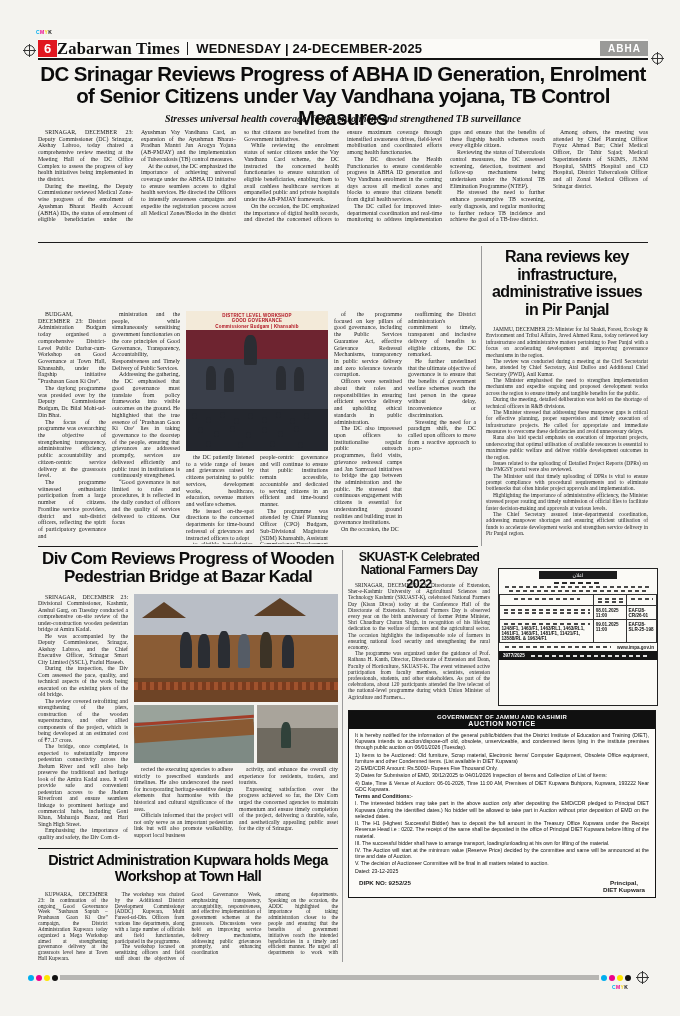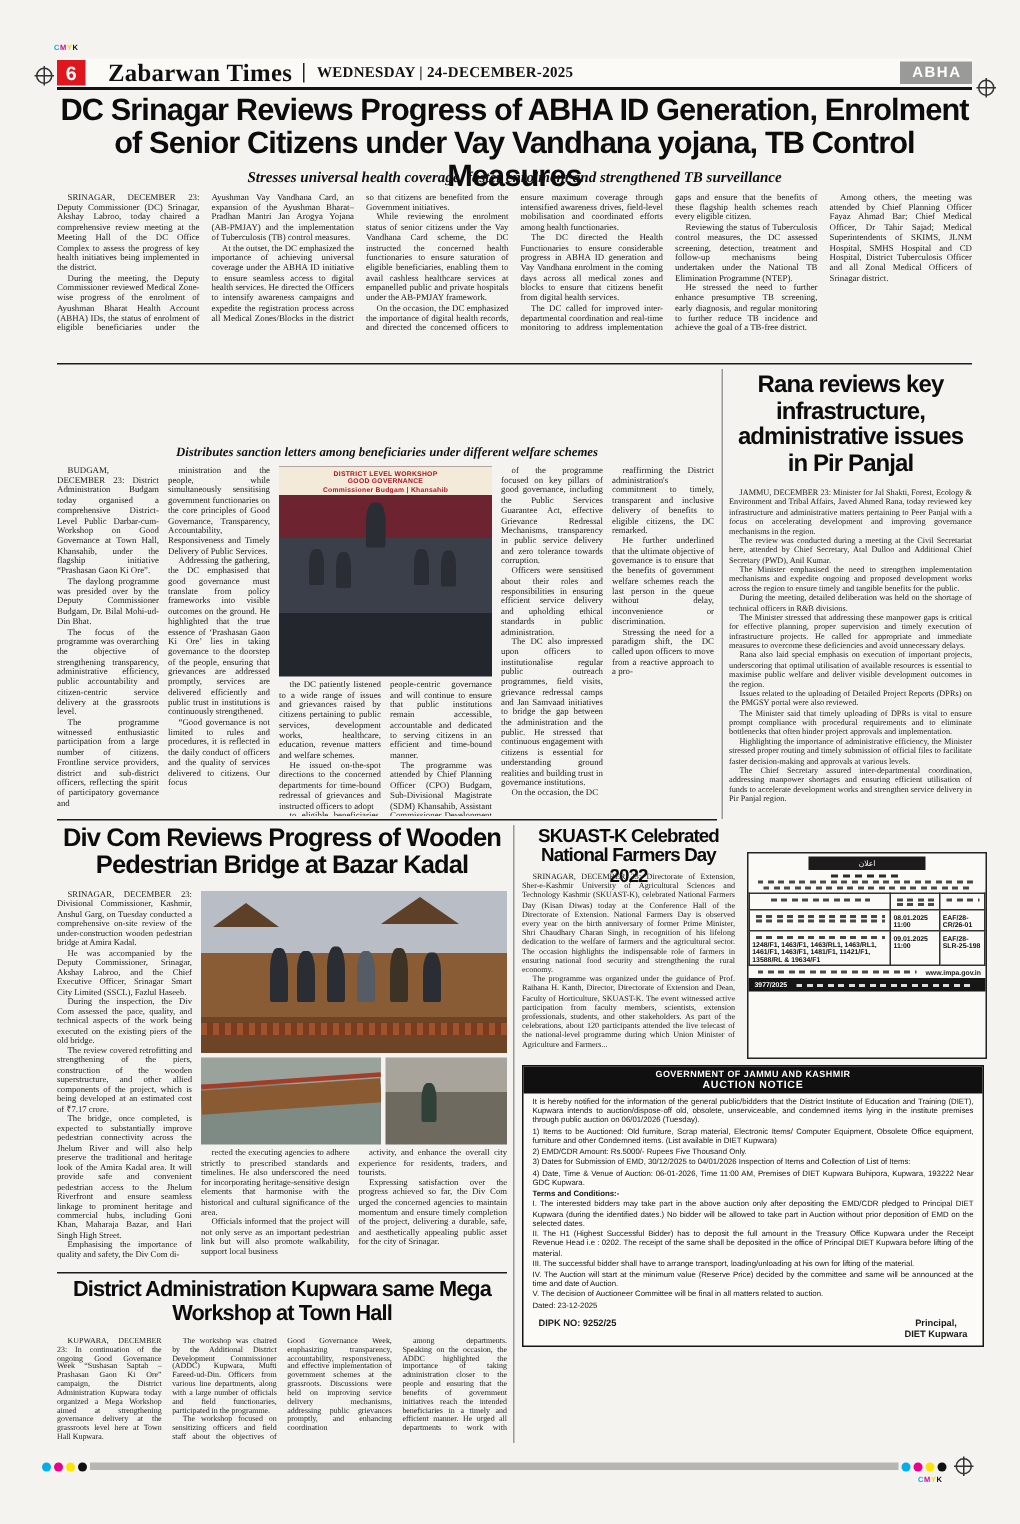--- a/index.html
+++ b/index.html
@@ -5,23 +5,23 @@
   html,body{margin:0;padding:0;background:#e8e7e3;}
   #page{position:relative;width:680px;height:1016px;background:#f4f3ef;overflow:hidden;
         font-family:"Liberation Serif",serif;color:#1b1b1b;}
   .abs{position:absolute;}
   
   .masthead{left:38px;top:39px;width:610px;height:19px;border-bottom:2px solid #141414;
             display:flex;align-items:center;background:#fbfaf7;}
   .pageno{width:19px;height:17px;background:#e0161f;color:#fff;font-family:"Liberation Sans",sans-serif;
           font-weight:bold;font-size:13px;display:flex;align-items:center;justify-content:center;}
   .mast-title{font-family:"Liberation Serif",serif;font-weight:bold;font-size:16.5px;color:#111;
-              margin-left:15px;letter-spacing:.2px;white-space:nowrap;}
+              margin-left:0;letter-spacing:.2px;white-space:nowrap;}
   .mast-sep{width:1.5px;height:13px;background:#222;margin:0 8px 0 7px;}
-  .mast-date{font-family:Liberation Serif, serif;font-weight:bold;font-size:10px;color:#111;letter-spacing:.2px;}
+  .mast-date{font-family:Liberation Sans, sans-serif;font-weight:bold;font-size:13px;color:#111;letter-spacing:.2px;}
   .news-box{margin-left:auto;background:#9a9a98;color:#fff;font-family:"Liberation Sans",sans-serif;
             font-weight:bold;font-size:10px;letter-spacing:1px;padding:2px 7px 2px 8px;}
   .cmyk-label{font-family:"Liberation Sans",sans-serif;font-weight:bold;font-size:5px;letter-spacing:.4px;}
   .c-c{color:#00aeef}.c-m{color:#ec008c}.c-y{color:#f7d417}.c-k{color:#111}
   .regmark{width:9px;height:9px;border:1px solid #333;border-radius:50%;position:relative;}
   .regmark:before,.regmark:after{content:"";position:absolute;background:#333;}
   .regmark:before{left:50%;top:-2px;bottom:-2px;width:1px;margin-left:-.5px;}
   .regmark:after{top:50%;left:-2px;right:-2px;height:1px;margin-top:-.5px;}
   
   .hrule{position:absolute;background:#1c1c1c;height:1px;}
@@ -93,21 +93,20 @@
       <p>While reviewing the enrolment status of senior citizens under the Vay Vandhana Card scheme, the DC instructed the concerned health functionaries to ensure saturation of eligible beneficiaries, enabling them to avail cashless healthcare services at empanelled public and private hospitals under the AB-PMJAY framework.</p>
       <p>On the occasion, the DC emphasized the importance of digital health records, and directed the concerned officers to ensure maximum coverage through intensified awareness drives, field-level mobilisation and coordinated efforts among health functionaries.</p>
       <p>The DC directed the Health Functionaries to ensure considerable progress in ABHA ID generation and Vay Vandhana enrolment in the coming days across all medical zones and blocks to ensure that citizens benefit from digital health services.</p>
       <p>The DC called for improved inter-departmental coordination and real-time monitoring to address implementation gaps and ensure that the benefits of these flagship health schemes reach every eligible citizen.</p>
       <p>Reviewing the status of Tuberculosis control measures, the DC assessed screening, detection, treatment and follow-up mechanisms being undertaken under the National TB Elimination Programme (NTEP).</p>
       <p>He stressed the need to further enhance presumptive TB screening, early diagnosis, and regular monitoring to further reduce TB incidence and achieve the goal of a TB-free district.</p>
       <p>Among others, the meeting was attended by Chief Planning Officer Fayaz Ahmad Bar; Chief Medical Officer, Dr Tahir Sajad; Medical Superintendents of SKIMS, JLNM Hospital, SMHS Hospital and CD Hospital, District Tuberculosis Officer and all Zonal Medical Officers of Srinagar district.</p>
     </div>
   <div class="hrule" style="left:38px;top:242px;width:610px;"></div>
 
-  <div class="abs subhead" style="left:38px;top:296px;width:440px;font-size:8.5px;">Distributes sanction letters among beneficiaries under different welfare schemes</div>
   <div class="abs" style="left:38px;top:311px;width:440px;height:233px;display:flex;gap:6px;">
     <div class="body-text" style="width:68px;font-size:5.9px;">
         <p>BUDGAM, DECEMBER 23: District Administration Budgam today organised a comprehensive District-Level Public Darbar-cum-Workshop on Good Governance at Town Hall, Khansahib, under the flagship initiative “Prashasan Gaon Ki Ore”.</p>
         <p>The daylong programme was presided over by the Deputy Commissioner Budgam, Dr. Bilal Mohi-ud-Din Bhat.</p>
         <p>The focus of the programme was overarching the objective of strengthening transparency, administrative efficiency, public accountability and citizen-centric service delivery at the grassroots level.</p>
         <p>The programme witnessed enthusiastic participation from a large number of citizens. Frontline service providers, district and sub-district officers, reflecting the spirit of participatory governance and</p>
       </div>
     <div class="body-text" style="width:68px;font-size:5.9px;">
         <p>ministration and the people, while simultaneously sensitising government functionaries on the core principles of Good Governance, Transparency, Accountability, Responsiveness and Timely Delivery of Public Services.</p>
         <p>Addressing the gathering, the DC emphasised that good governance must translate from policy frameworks into visible outcomes on the ground. He highlighted that the true essence of ‘Prashasan Gaon Ki Ore’ lies in taking governance to the doorstep of the people, ensuring that grievances are addressed promptly, services are delivered efficiently and public trust in institutions is continuously strengthened.</p>
@@ -300,21 +299,21 @@
           <p>V.     The decision of Auctioneer Committee will be final in all matters related to auction.</p>
         </div>
       <p>Dated: 23-12-2025</p>
     </div>
     <div class="notice-foot">
       <span>DIPK NO: 9252/25</span>
       <span style="text-align:center;"><span>Principal,</span><br><span>DIET Kupwara</span></span>
     </div>
   </div>
 
-  <div class="abs headline" style="left:38px;top:853px;width:300px;font-size:14.5px;">District Administration Kupwara same Mega Workshop at Town Hall</div>
+  <div class="abs headline" style="left:38px;top:853px;width:300px;font-size:14.5px;">District Administration Kupwara holds Mega Workshop at Town Hall</div>
   <div class="abs body-text cols4" style="left:38px;top:892px;width:300px;height:70px;font-size:5.3px;line-height:1.1;">
       <p>KUPWARA, DECEMBER 23: In continuation of the ongoing Good Governance Week “Sushasan Saptah – Prashasan Gaon Ki Ore” campaign, the District Administration Kupwara today organized a Mega Workshop aimed at strengthening governance delivery at the grassroots level here at Town Hall Kupwara.</p>
       <p>The workshop was chaired by the Additional District Development Commissioner (ADDC) Kupwara, Mufti Fareed-ud-Din. Officers from various line departments, along with a large number of officials and field functionaries, participated in the programme.</p>
       <p>The workshop focused on sensitizing officers and field staff about the objectives of Good Governance Week, emphasizing transparency, accountability, responsiveness, and effective implementation of government schemes at the grassroots. Discussions were held on improving service delivery mechanisms, addressing public grievances promptly, and enhancing coordination</p>
       <p>among departments. Speaking on the occasion, the ADDC highlighted the importance of taking administration closer to the people and ensuring that the benefits of government initiatives reach the intended beneficiaries in a timely and efficient manner. He urged all departments to work with dedication and synergy to realize.</p>
     </div>
 
   <div class="abs colorbar" style="left:28px;top:972px;width:620px;">
     <div class="dot" style="background:#00aeef;"></div>
     <div class="dot" style="background:#ec008c;"></div>

